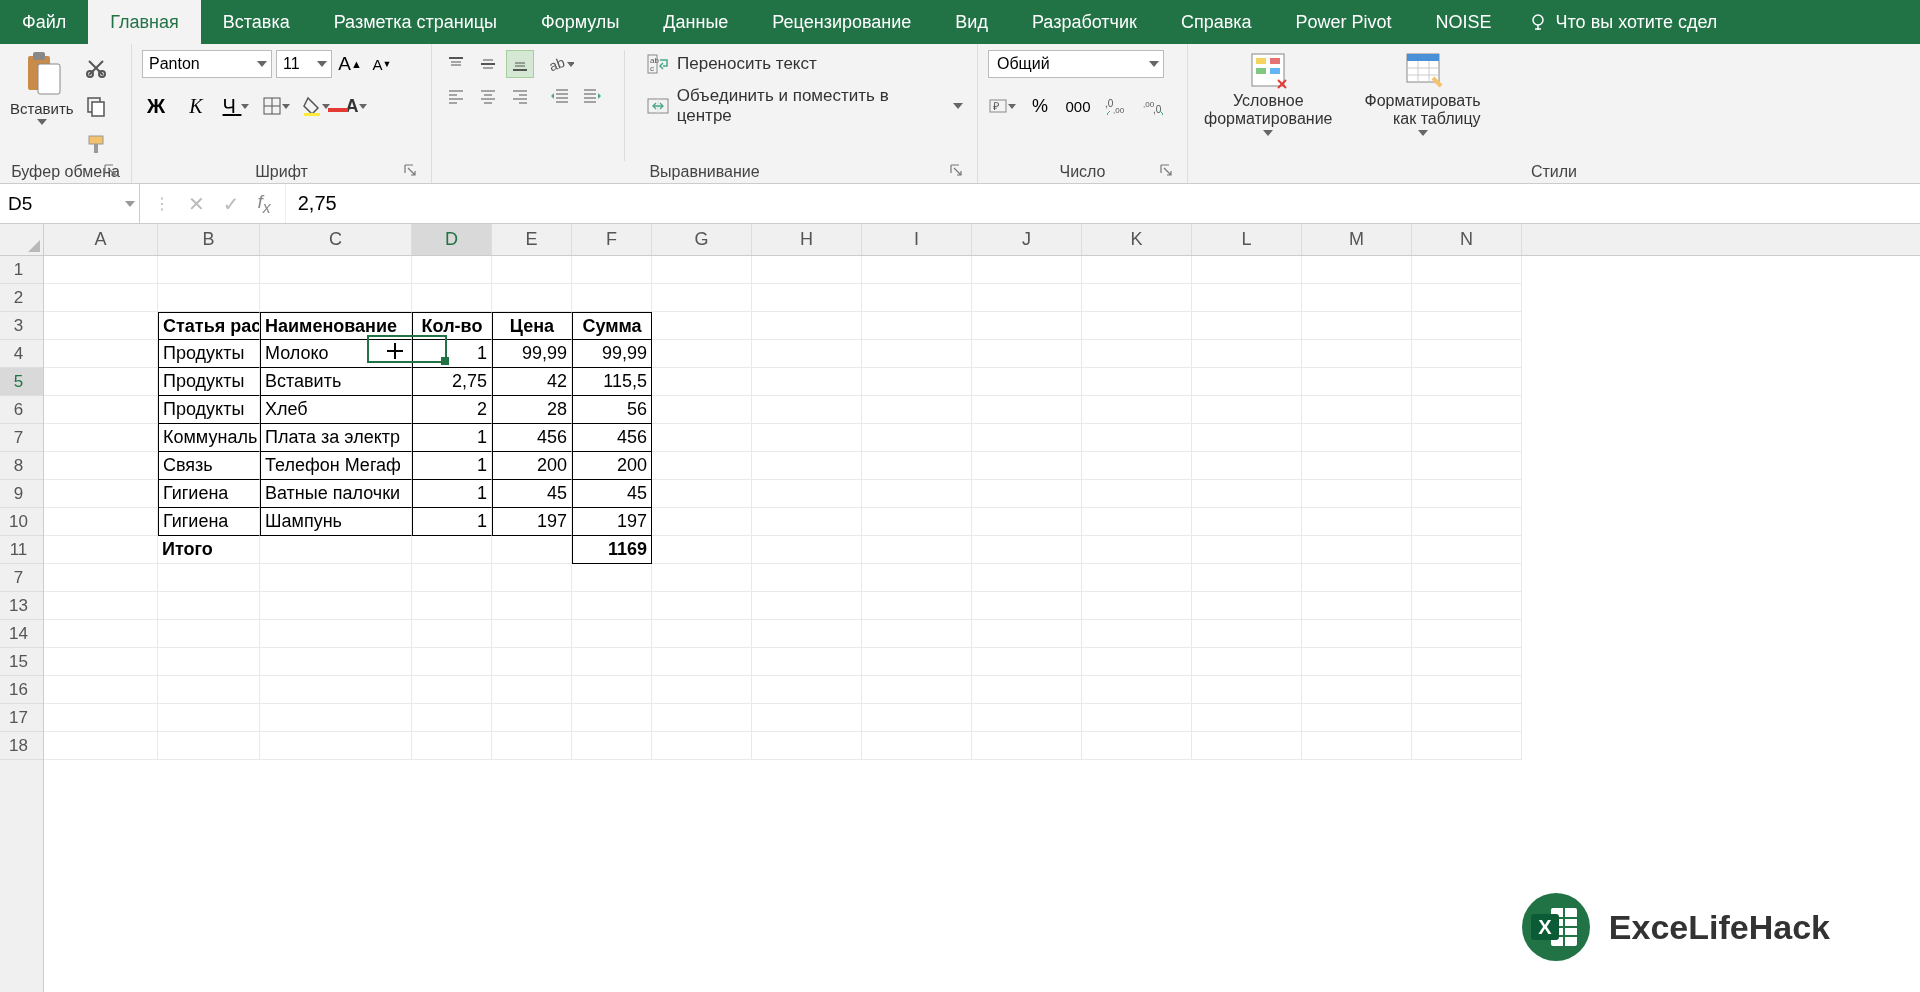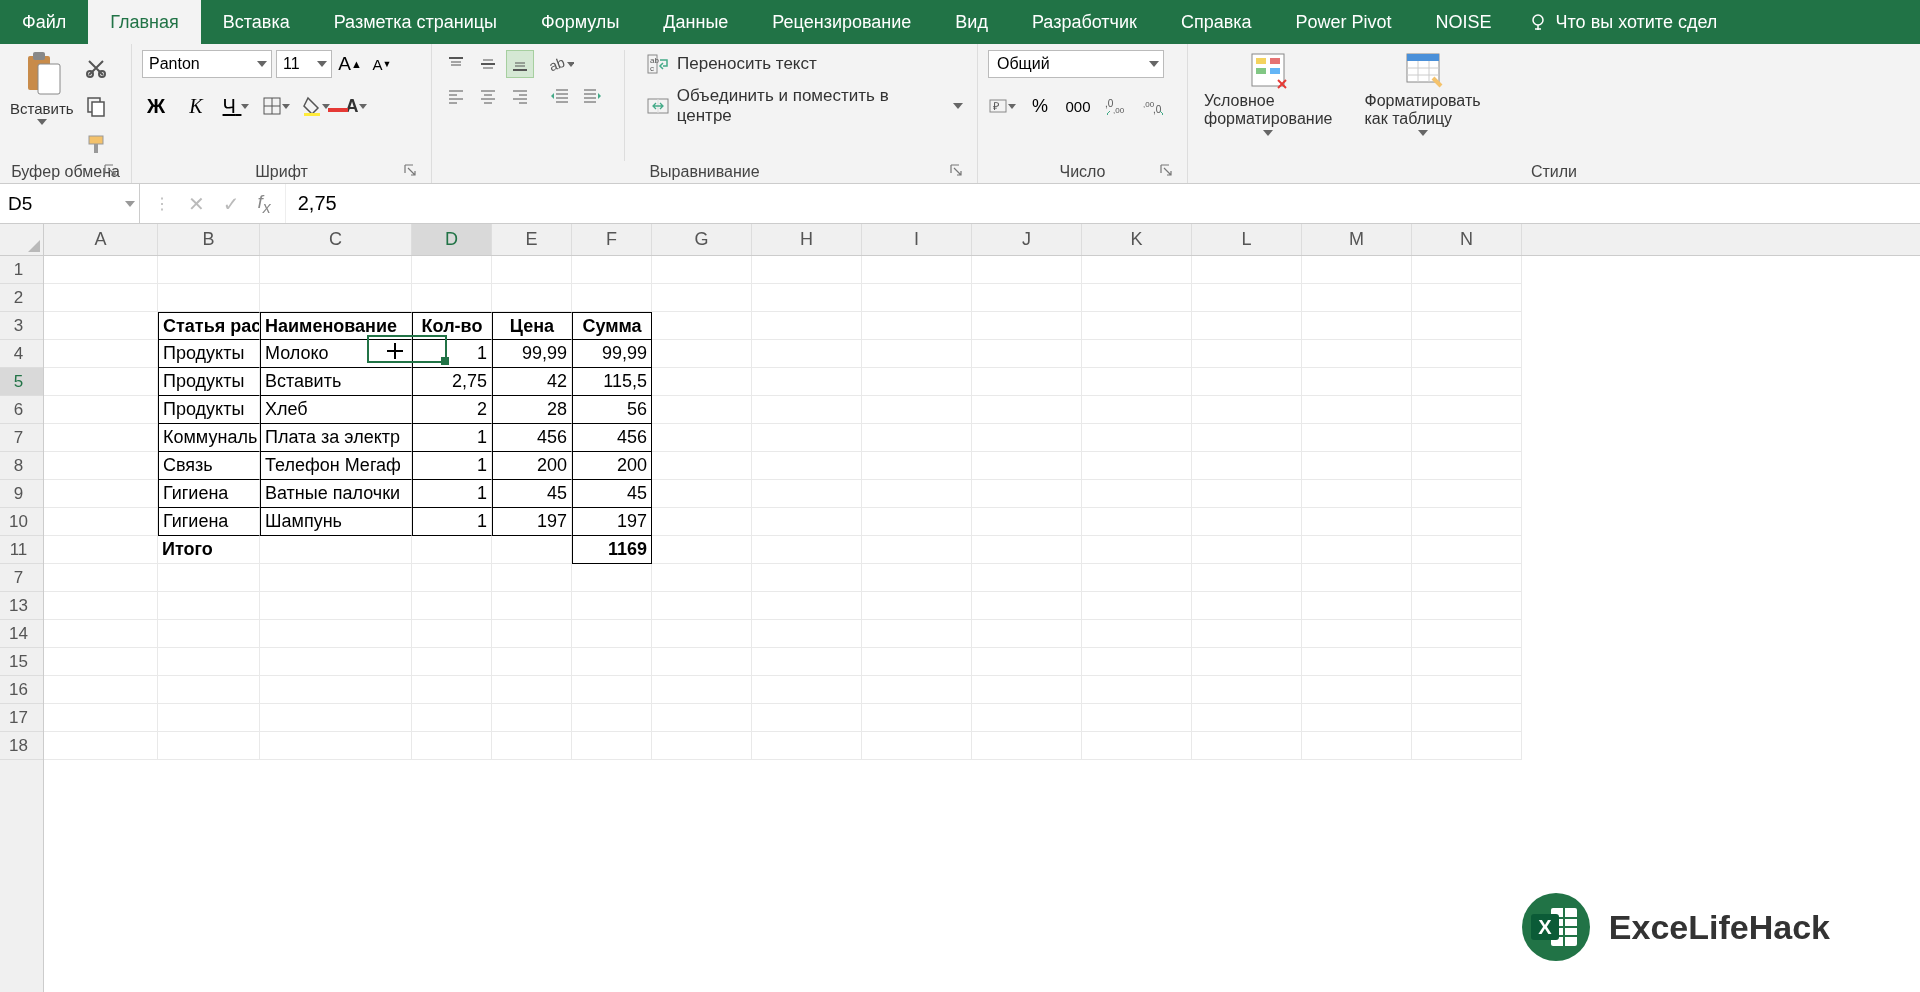--- a/index.html
+++ b/index.html
@@ -364,37 +364,37 @@
       <div class="bigbtn">
         <svg width="40" height="40" viewBox="0 0 40 40">
             <rect x="4" y="4" width="32" height="32" fill="#fff" stroke="#888"></rect>
             <rect x="8" y="8" width="10" height="6" fill="#f4d35e"></rect>
             <rect x="22" y="8" width="10" height="6" fill="#e57373"></rect>
             <rect x="8" y="18" width="10" height="6" fill="#81c784"></rect>
             <rect x="22" y="18" width="10" height="6" fill="#64b5f6"></rect>
             <line x1="30" y1="30" x2="38" y2="38" stroke="#e53935" stroke-width="2"></line>
             <line x1="38" y1="30" x2="30" y2="38" stroke="#e53935" stroke-width="2"></line>
           </svg>
-        <span style="white-space:pre-line;text-align:left">Условное
+        <span style="white-space:pre-line;text-align:center">Условное
 форматирование</span>
           <svg width="10" height="6">
             <path d="M0 0 L10 0 L5 6 Z" fill="#666"></path>
           </svg>
       </div>
       <div class="bigbtn">
         <svg width="40" height="40" viewBox="0 0 40 40">
             <rect x="4" y="4" width="32" height="28" fill="#fff" stroke="#888"></rect>
             <rect x="4" y="4" width="32" height="7" fill="#4a90d9"></rect>
             <line x1="4" y1="18" x2="36" y2="18" stroke="#ccc"></line>
             <line x1="4" y1="25" x2="36" y2="25" stroke="#ccc"></line>
             <line x1="15" y1="11" x2="15" y2="32" stroke="#ccc"></line>
             <line x1="26" y1="11" x2="26" y2="32" stroke="#ccc"></line>
             <path d="M30 28 L38 36" stroke="#f4c26b" stroke-width="4"></path>
           </svg>
-        <span style="white-space:pre-line;text-align:left">Форматировать
+        <span style="white-space:pre-line;text-align:right">Форматировать
 как таблицу</span>
           <svg width="10" height="6">
             <path d="M0 0 L10 0 L5 6 Z" fill="#666"></path>
           </svg>
       </div>
     </div>
     <div class="rgroup-label"><span>Стили</span></div>
   </div>
 </div>
 

